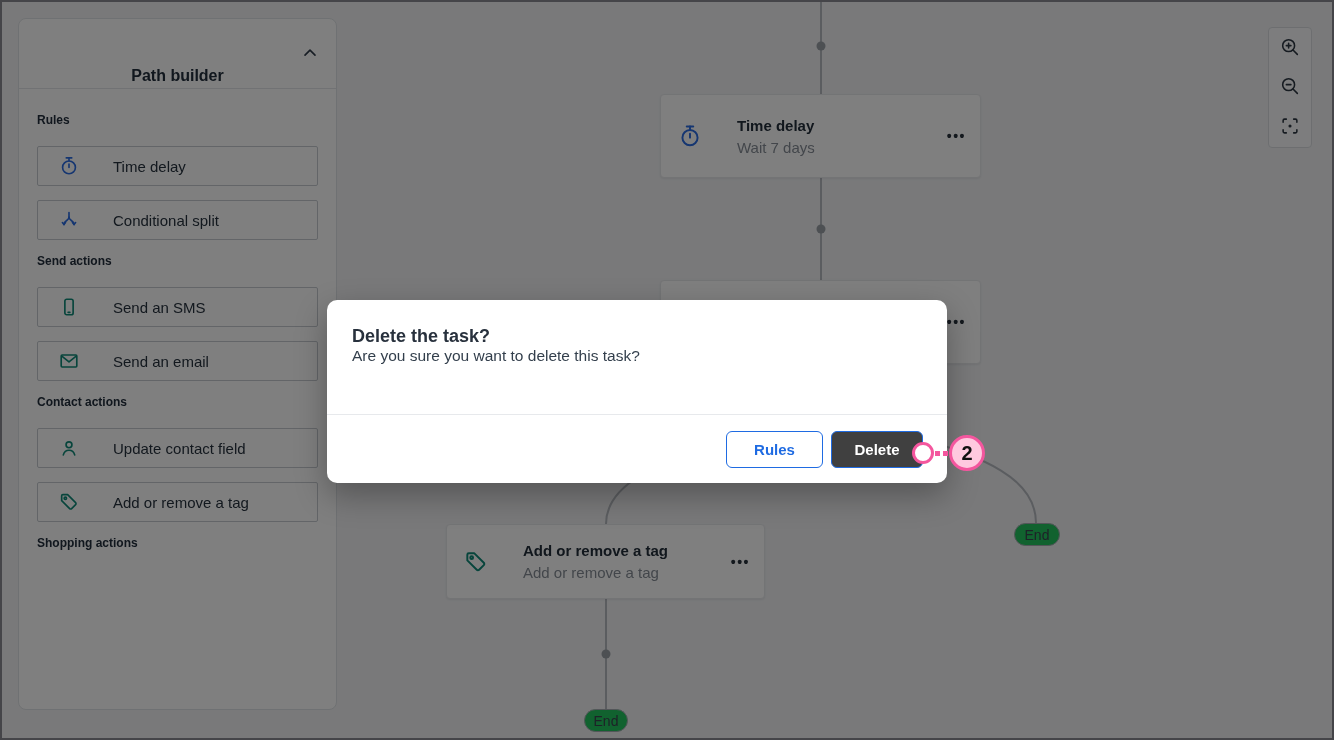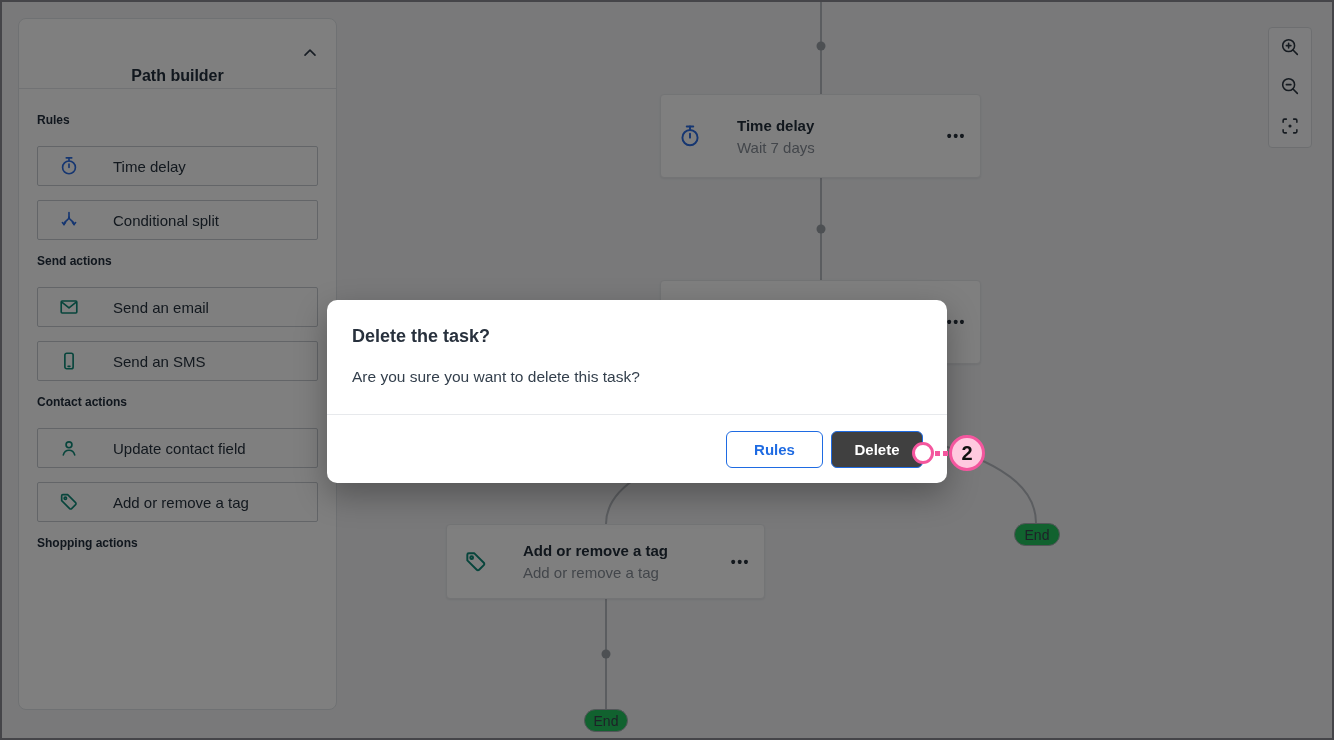--- a/index.html
+++ b/index.html
@@ -55,21 +55,21 @@
 
   
   .overlay { position:absolute; inset:0; background:rgba(0,0,0,0.5); z-index:5; }
 
   
   .modal { position:absolute; left:325px; top:298px; width:620px; height:183px; background:#fff;
            border-radius:10px; box-shadow:0 12px 32px rgba(0,0,0,.3); z-index:6;
            display:flex; flex-direction:column; }
   .modal-top { flex:1; padding:26px 25px 0 25px; }
   .modal-title { font-size:18px; font-weight:700; color:#28313d; }
-  .modal-msg { font-size:15.5px; color:#333f4c; margin-top:21px; }
+  .modal-msg { font-size:15.5px; color:#333f4c; }
   .modal-footer { height:69px; border-top:1px solid #e7e9ec; display:flex; align-items:center;
                   justify-content:flex-end; padding-right:24px; gap:8px; }
   .btn { height:37px; border-radius:6px; font-size:15px; font-weight:700; cursor:pointer;
          font-family:"Liberation Sans", sans-serif; }
   .btn-secondary { width:97px; background:#fff; border:1px solid #1f6be2; color:#1f6be2; }
   .btn-primary { width:92px; background:#404040; border:1px solid #1f6be2; color:#fff; }
 
   
   .anno-pointer { position:absolute; left:910px; top:440px; width:22px; height:22px; border-radius:50%;
                   background:#fff; border:3px solid #f4569e; z-index:7; }
@@ -130,35 +130,35 @@
               </svg>
           </span>
           <span class="sb-item-label">Conditional split</span>
         </div>
       </div>
 
       <div class="sb-section">
         <div class="sb-section-label">Send actions</div>
         <div class="sb-item">
           <span class="icn teal">
+            <svg viewBox="0 0 24 24" fill="none" stroke="currentColor" stroke-width="1.8" stroke-linecap="round">
+                <rect x="7.5" y="3.5" width="9" height="17" rx="2"></rect>
+                <path d="M11 17.8h2"></path>
+              </svg>
+          </span>
+          <span class="sb-item-label">Send an SMS</span>
+        </div>
+        <div class="sb-item">
+          <span class="icn teal">
             <svg viewBox="0 0 24 24" fill="none" stroke="currentColor" stroke-width="1.8" stroke-linecap="round" stroke-linejoin="round">
                 <rect x="3.5" y="5.5" width="17" height="13" rx="1"></rect>
                 <path d="M4.5 7l7.5 6 7.5-6"></path>
               </svg>
           </span>
           <span class="sb-item-label">Send an email</span>
-        </div>
-        <div class="sb-item">
-          <span class="icn teal">
-            <svg viewBox="0 0 24 24" fill="none" stroke="currentColor" stroke-width="1.8" stroke-linecap="round">
-                <rect x="7.5" y="3.5" width="9" height="17" rx="2"></rect>
-                <path d="M11 17.8h2"></path>
-              </svg>
-          </span>
-          <span class="sb-item-label">Send an SMS</span>
         </div>
       </div>
 
       <div class="sb-section">
         <div class="sb-section-label">Contact actions</div>
         <div class="sb-item">
           <span class="icn teal">
             <svg viewBox="0 0 24 24" fill="none" stroke="currentColor" stroke-width="1.8" stroke-linecap="round">
                 <circle cx="12" cy="8.5" r="3.2"></circle>
                 <path d="M5.8 19.5c.9-3.4 3.2-5.1 6.2-5.1s5.3 1.7 6.2 5.1"></path>

